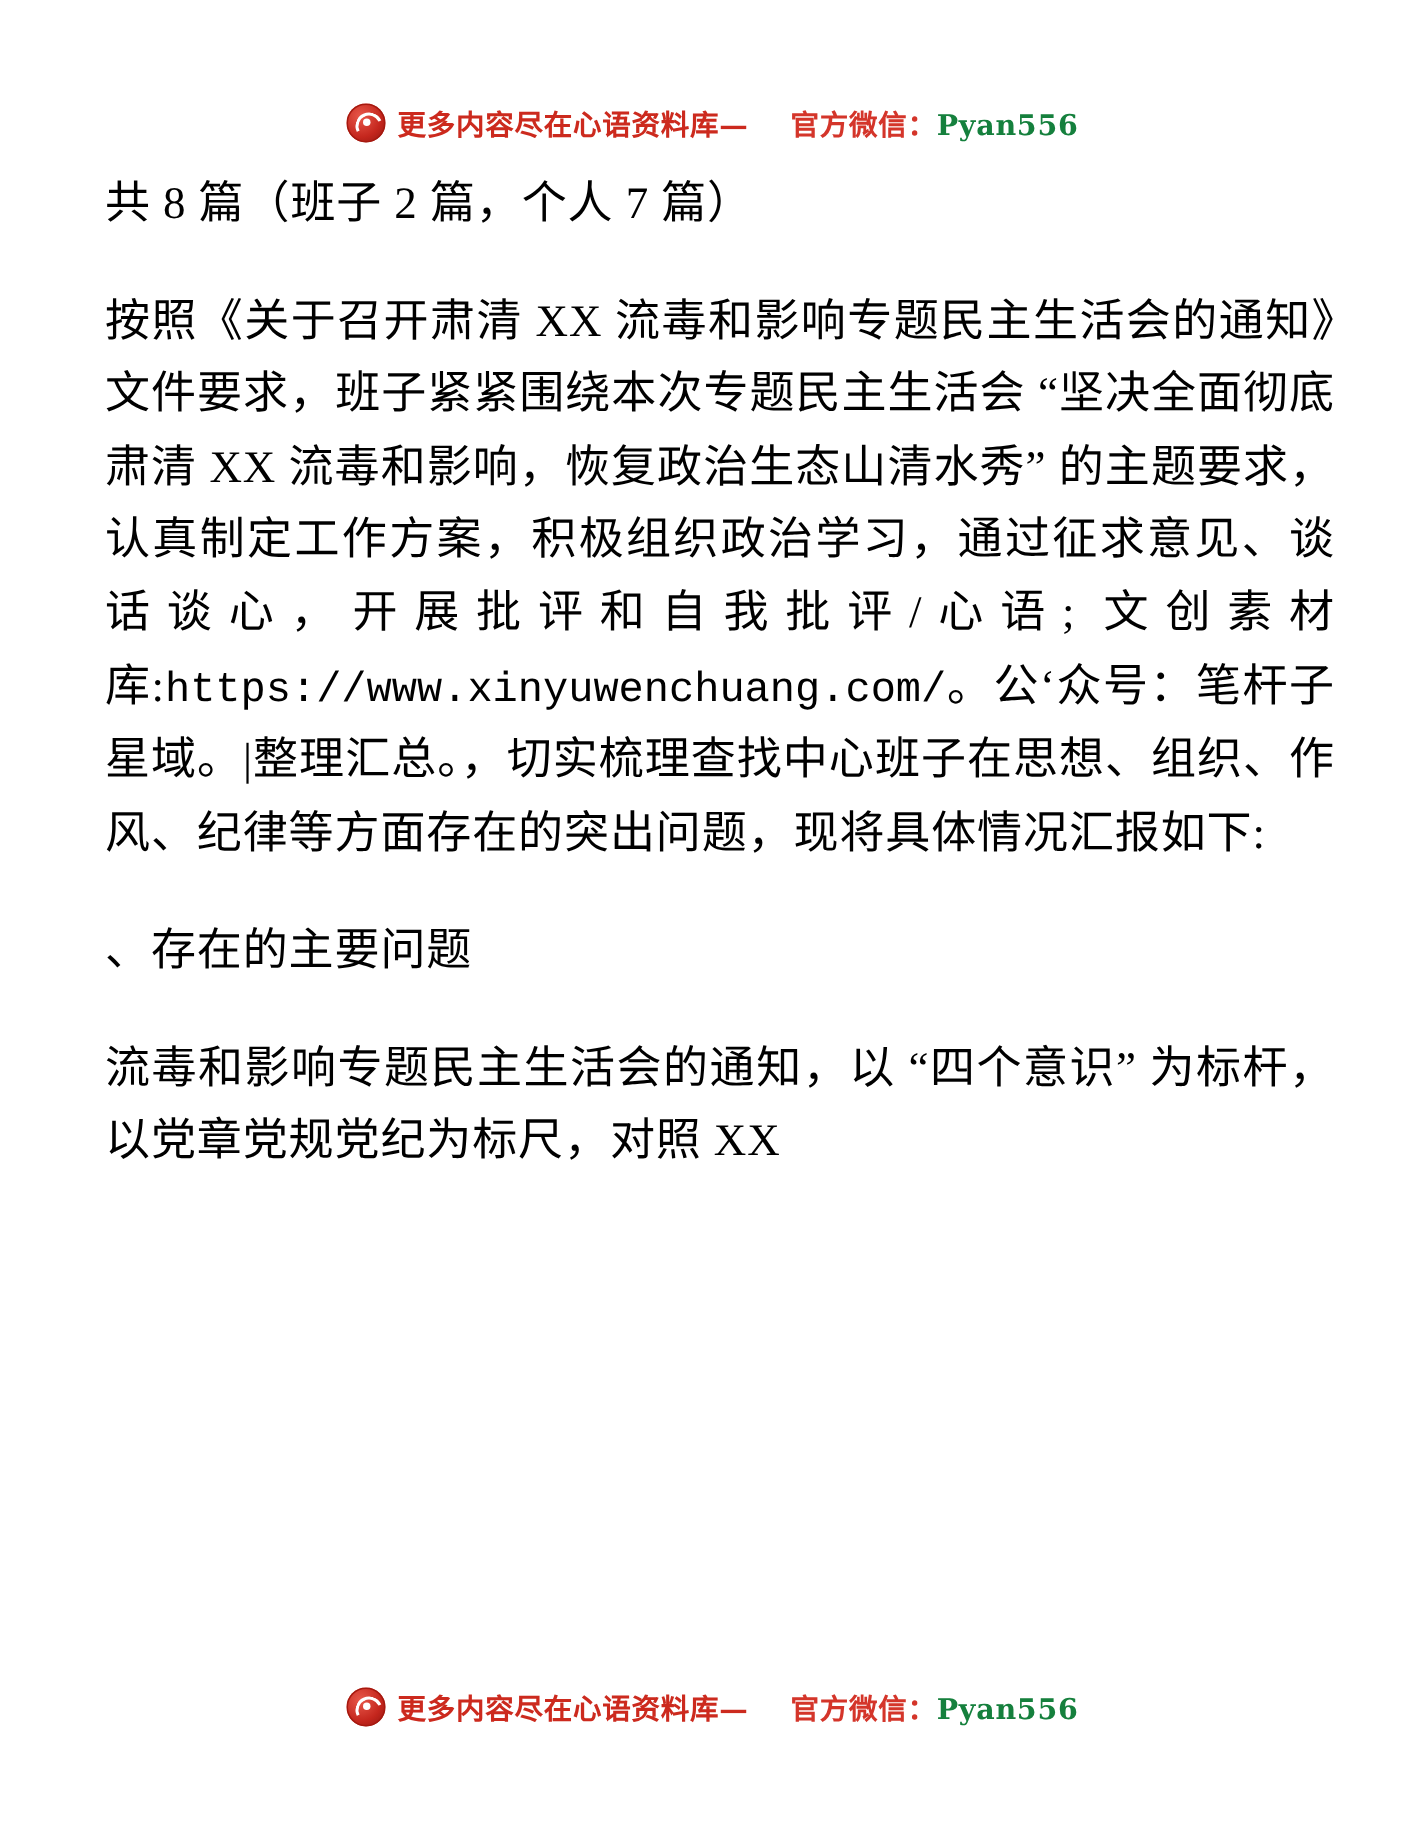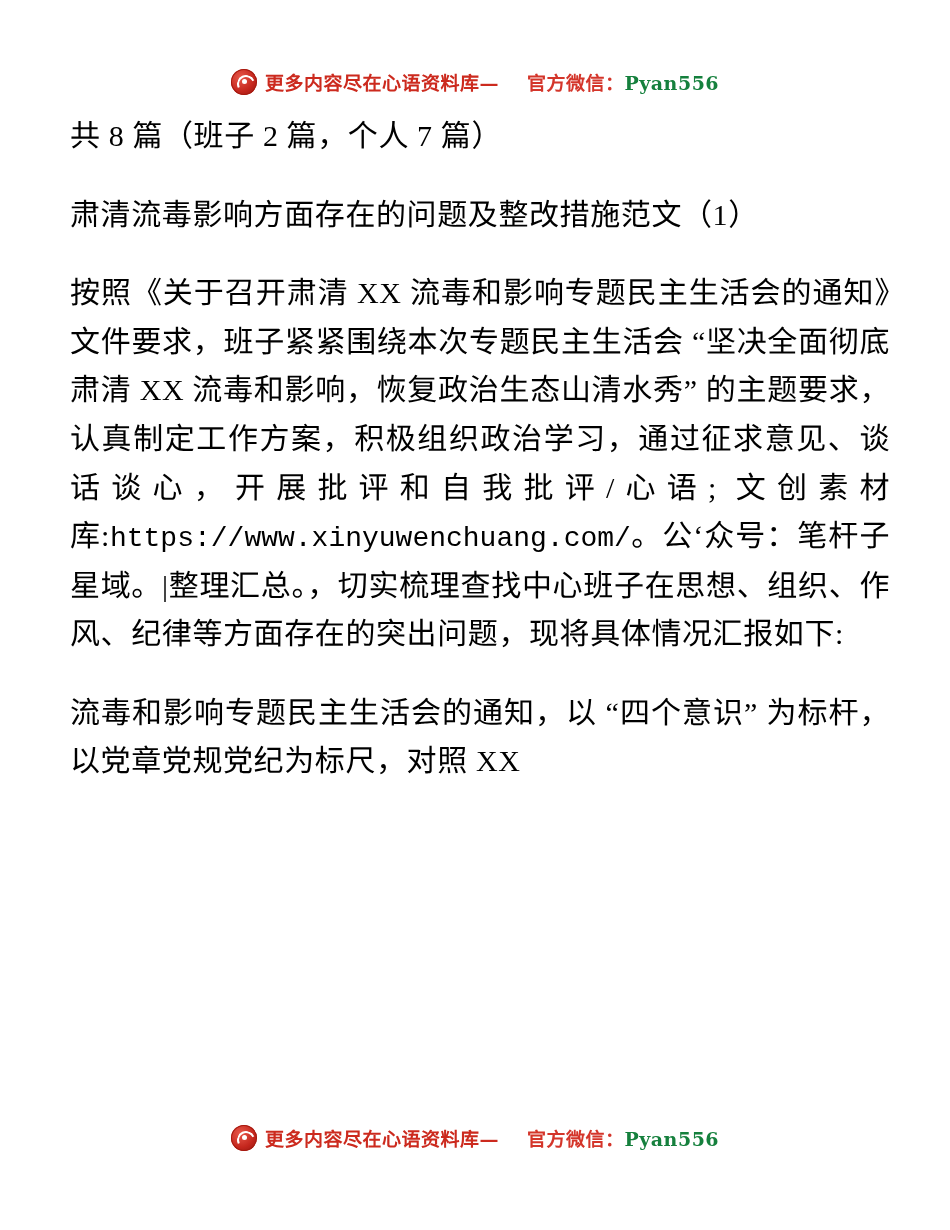--- a/index.html
+++ b/index.html
@@ -130,26 +130,26 @@
     <span class="wm-logo"></span>
     <span class="wm-text">
       <span class="sep">更多内容尽在心语资料库—</span><span class="wechat">官方微信：</span><span class="acct">Pyan556</span>
     </span>
   </div>
 
   <div class="doc">
 
     <p class="para tight">共 8 篇（班子 2 篇，个人 7 篇）</p>
 
-    <p class="para gap-top">肃清流毒影响方面存在的问题及整改措施范文（1）</p>
 
     <p class="para gap-top">
       <span>按照《关于召开肃清 XX 流毒和影响专题民主生活会的通知》文件要求，班子紧紧围绕本次专题民主生活会 “坚决全面彻底肃清 XX 流毒和影响，恢复政治生态山清水秀” 的主题要求，认真制定工作方案，积极组织政治学习，通过征求意见、谈话谈心，开展批评和自我批评/心语; 文创素材库:</span><span class="mono">https://www.xinyuwenchuang.com/</span><span>。公‘众号：笔杆子星域。|整理汇总。，切实梳理查找中心班子在思想、组织、作风、纪律等方面存在的突出问题，现将具体情况汇报如下:</span>
     </p>
 
+    <p class="para gap-top">、存在的主要问题</p>
 
     <p class="para gap-top">流毒和影响专题民主生活会的通知，以 “四个意识” 为标杆，以党章党规党纪为标尺，对照 XX</p>
 
   </div>
 
   <div class="watermark bottom">
     <span class="wm-logo"></span>
     <span class="wm-text">
       <span class="sep">更多内容尽在心语资料库—</span><span class="wechat">官方微信：</span><span class="acct">Pyan556</span>
     </span>

